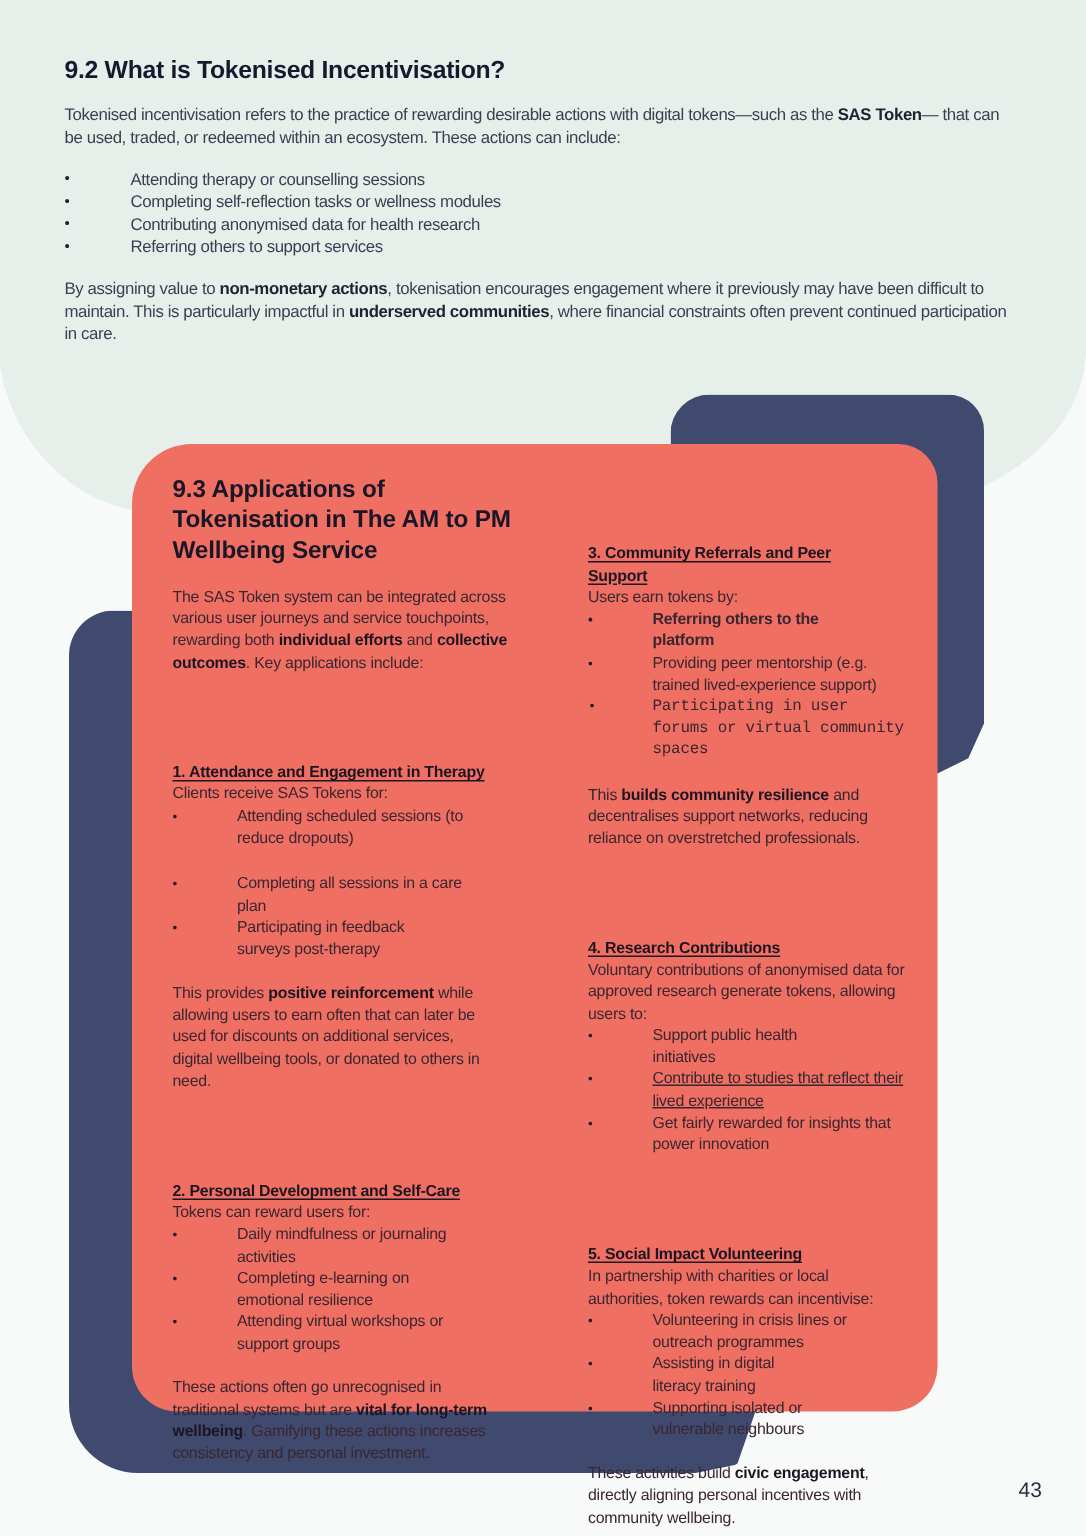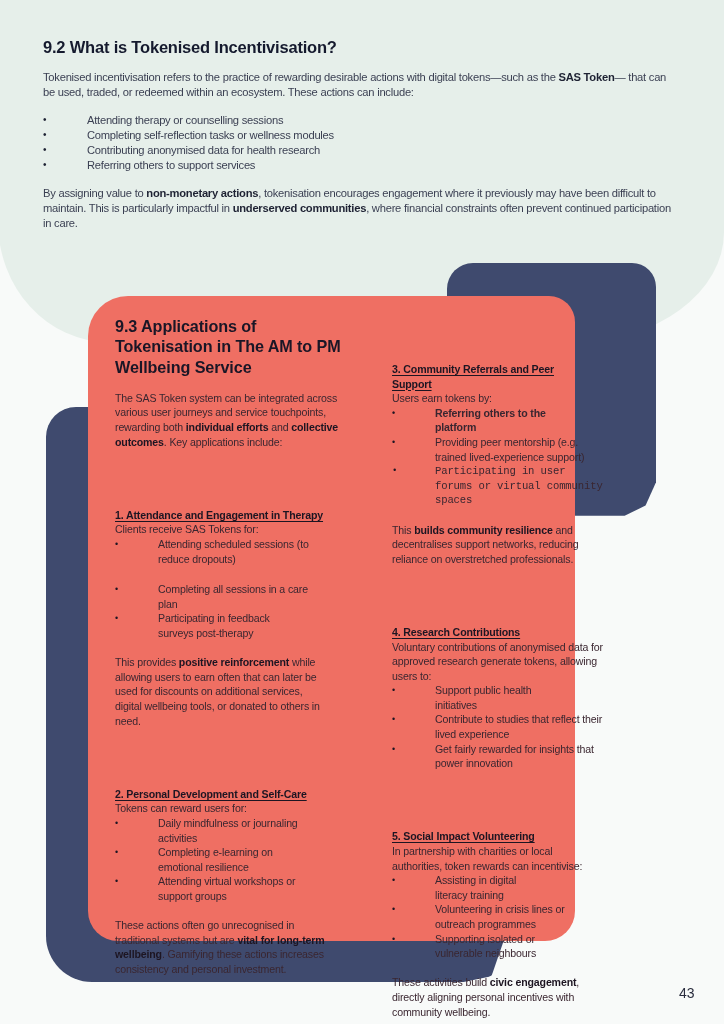--- a/index.html
+++ b/index.html
@@ -68,21 +68,21 @@
     position: absolute;
     left: 46px; top: 407px;
     width: 464px; height: 575px;
     background: #3f4a6e;
     border-radius: 30px 0 40px 46px;
     clip-path: polygon(0 0, 100% 0, 100% 88%, 99% 92%, 96% 99%, 90% 100%, 0 100%);
   }
   .card {
     position: absolute;
     left: 88px; top: 296px;
-    width: 487px; height: 645px;
+    width: 537px; height: 645px;
     background: #ef6f63;
     border-radius: 26px 26px 30px 30px;
     border-top-left-radius: 40px;
   }
   .col {
     position: absolute;
     top: 20px;
     color: #2a2030;
   }
   .col-left { left: 27px; width: 228px; }
@@ -212,32 +212,32 @@
         <span>This </span><b>builds community resilience</b><span> and decentralises support networks, reducing reliance on overstretched professionals.</span>
       </p>
     </div>
     <div class="gap"></div>
 
     <div>
       <div class="sub">4. Research Contributions</div>
       <div class="cp" style="width:215px;">Voluntary contributions of anonymised data for approved research generate tokens, allowing users to:</div>
       <ul class="clist">
         <li style="padding-right:50px;">Support public health initiatives</li>
-        <li style="padding-right:10px;">Contribute to studies that reflect their lived experience</li>
+        <li style="padding-right:10px;text-decoration:underline;">Contribute to studies that reflect their lived experience</li>
         <li style="padding-right:0px;">Get fairly rewarded for insights that power innovation</li>
       </ul>
     </div>
     <div class="gap"></div>
 
     <div>
       <div class="sub">5. Social Impact Volunteering</div>
       <div class="cp" style="width:200px;">In partnership with charities or local authorities, token rewards can incentivise:</div>
       <ul class="clist">
+        <li style="padding-right:10px;">Volunteering in crisis lines or outreach programmes</li>
         <li style="padding-right:75px;">Assisting in digital literacy training</li>
-        <li style="padding-right:10px;">Volunteering in crisis lines or outreach programmes</li>
         <li style="padding-right:40px;">Supporting isolated or vulnerable neighbours</li>
       </ul>
       <div class="gap"></div>
       <p class="cp">
         <span>These activities build </span><b>civic engagement</b><span>, directly aligning personal incentives with community wellbeing.</span>
       </p>
     </div>
   </div>
 </div>
 

